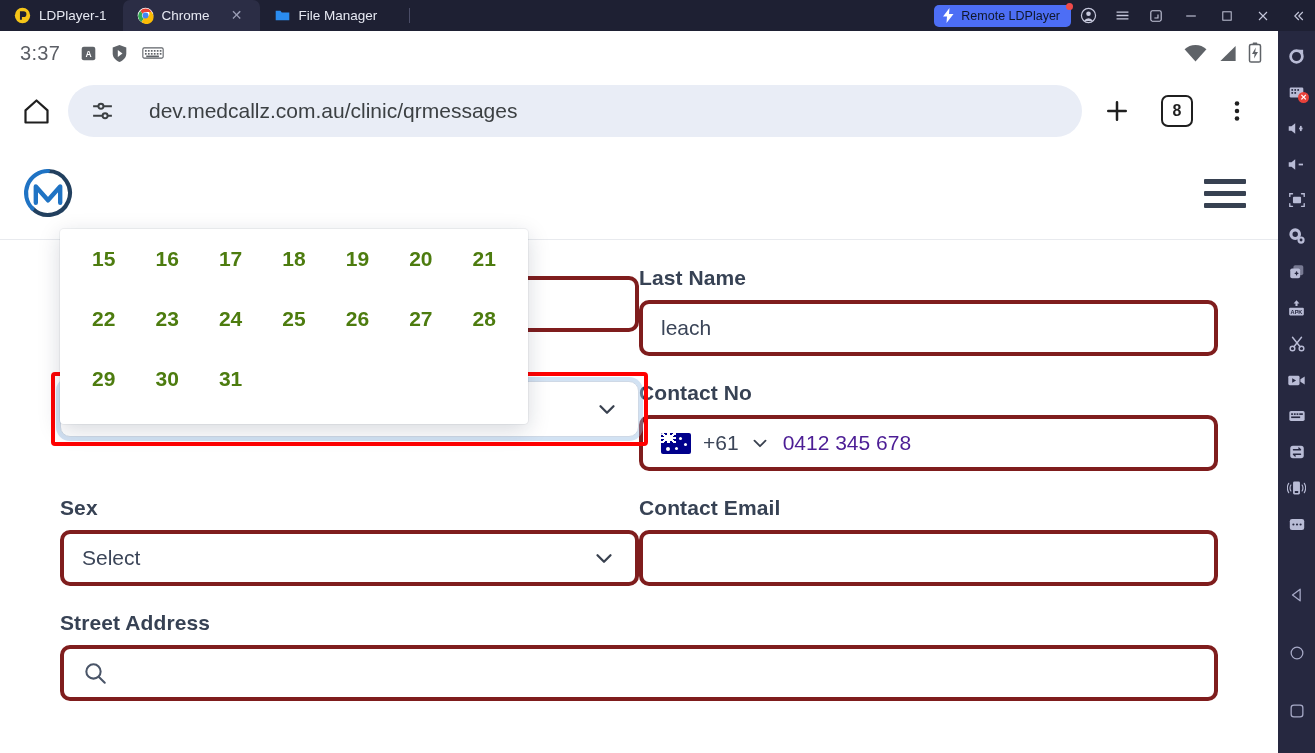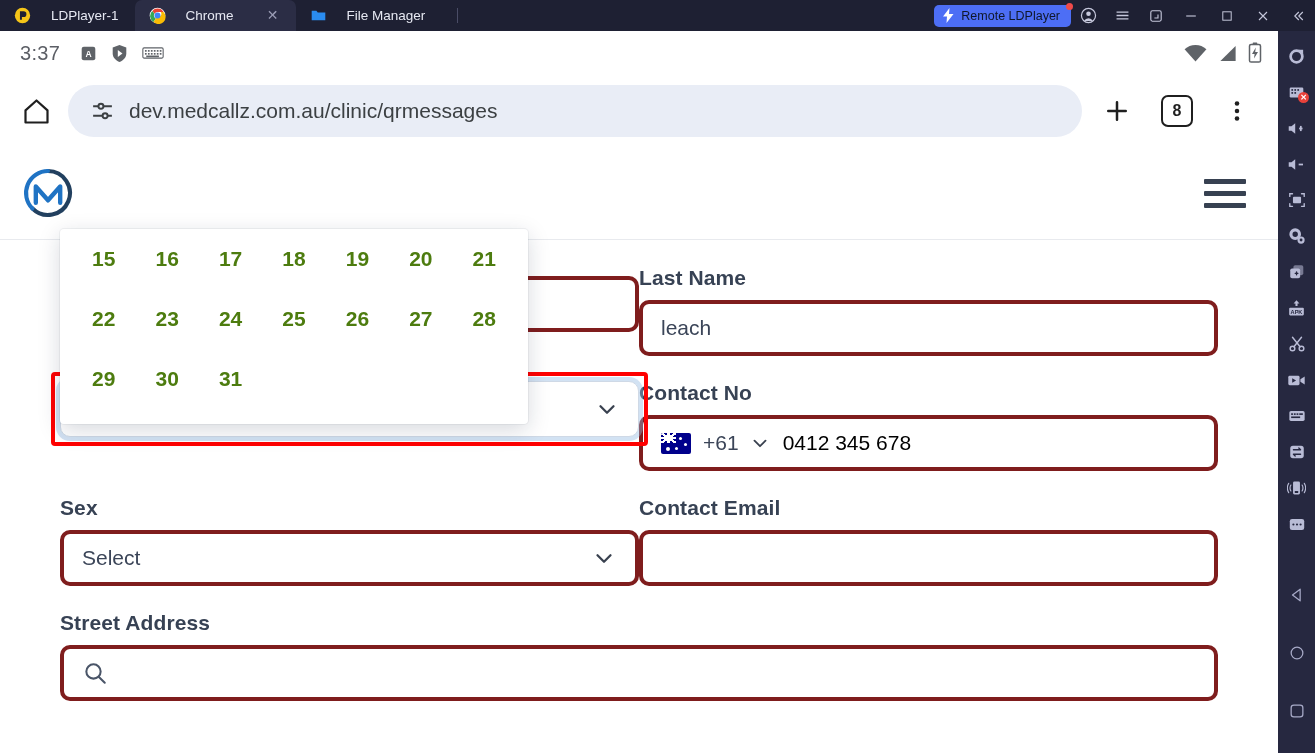--- a/index.html
+++ b/index.html
@@ -18,21 +18,21 @@
   }
 
   
   .titlebar {
     position: absolute; top: 0; left: 0;
     width: 1315px; height: 31px;
     background: #1e2033;
     display: flex; align-items: stretch;
   }
   .tab {
-    display: flex; align-items: center; gap: 20px;
+    display: flex; align-items: center; gap: 8px;
     padding: 0 16px 0 14px;
     color: #e6e8f2; font-size: 13.5px;
     position: relative;
     min-width: 0;
   }
   .tab.active { background: #2b2d45; border-radius: 7px 7px 0 0; }
   .tab-ico { width: 17px; height: 17px; flex: 0 0 auto; display: block; }
   .tab-close {
     margin-left: 12px; width: 14px; height: 14px;
     color: #9a9cb4; font-size: 14px; line-height: 13px; text-align: center;
@@ -90,20 +90,21 @@
   .urlbox {
     flex: 1; height: 52px;
     background: #e9edf6; border-radius: 26px;
     display: flex; align-items: center; gap: 14px;
     padding: 0 22px;
   }
   .url-text {
     font-size: 21px; color: #3c4043;
     white-space: nowrap; overflow: hidden;
     font-family: "Liberation Sans", sans-serif;
+    margin-left: 20px;
   }
   .ob-btn { width: 50px; height: 50px; display:flex; align-items:center; justify-content:center; }
   .tabcount {
     width: 32px; height: 32px; border: 2.4px solid #1f1f1f;
     border-radius: 7px; display:flex; align-items:center; justify-content:center;
     font-size: 16px; font-weight: 600; color:#1f1f1f;
   }
 
   
   .webview {
@@ -138,21 +139,21 @@
   .col.full { flex: 1 1 100%; }
   .flabel {
     font-size: 21px; font-weight: 700; color: #374254;
     margin-bottom: 10px; letter-spacing: .1px;
   }
   .finput {
     height: 56px; border: 4px solid #7f1d1d; border-radius: 10px;
     background: #fff; display: flex; align-items: center;
     padding: 0 18px; font-size: 21px; color: #3b4558;
   }
-  .finput .ph { color: #000000; }
+  .finput .ph { color: #4c1d95; }
   .finput .val { color: #3b4558; }
   .chev { margin-left: auto; display:flex; align-items:center; }
 
   
   .date-wrap { position: relative; }
   .date-field {
     height: 56px; border: 1px solid #cfd9e6; border-radius: 10px;
     background: #fff; display: flex; align-items: center;
     padding: 0 18px 0 16px; gap: 16px;
     font-size: 22px; color: #1a1a1a;

